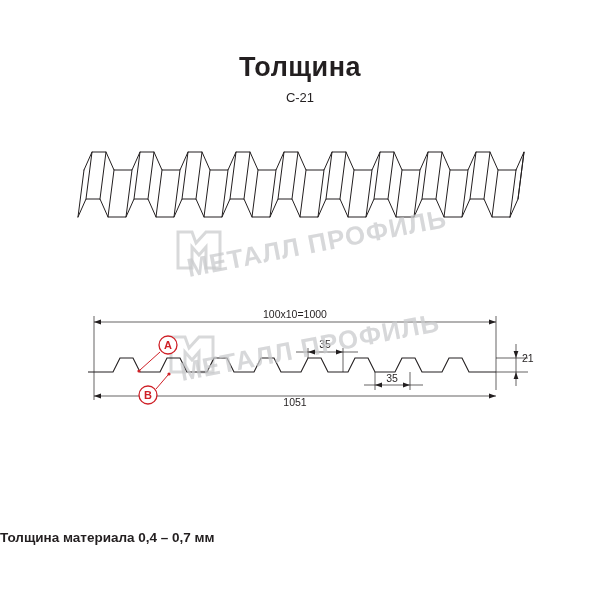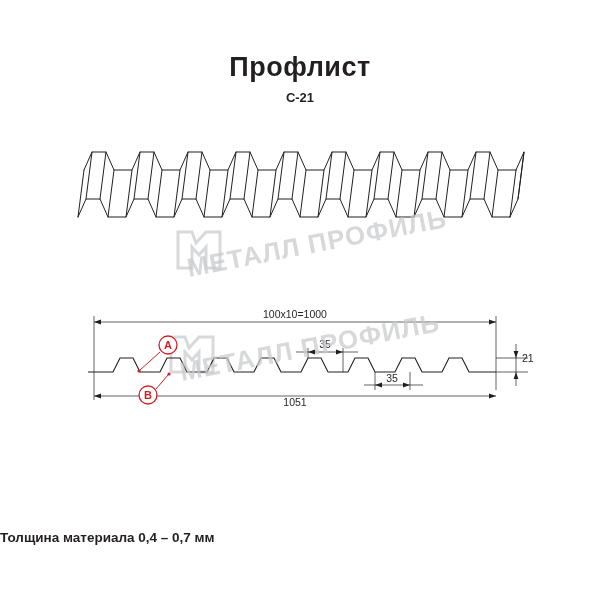--- a/index.html
+++ b/index.html
@@ -31,21 +31,21 @@
     letter-spacing: 0.5px;
     color: #231f20;
   }
   .subtitle {
     position: absolute;
     top: 90px;
     left: 0;
     width: 600px;
     text-align: center;
     font-size: 13px;
-    font-weight: bold;
+    font-weight: normal;
     color: #231f20;
   }
   .footer-note {
     position: absolute;
     top: 530px;
     left: 0;
     width: 600px;
     text-align: left;
     font-size: 13.5px;
     font-weight: bold;
@@ -94,21 +94,21 @@
     font-size: 10.5px;
     fill: #231f20;
     font-family: "Liberation Sans", sans-serif;
   }
 </style>
 </head>
 <body>
 
 <div class="page">
 
-  <div class="title">Профлист</div>
+  <div class="title">Толщина</div>
   <div class="subtitle">С-21</div>
 
   <svg class="art" viewBox="0 0 600 600" xmlns="http://www.w3.org/2000/svg">
 
     <g fill="none" stroke="#231f20" stroke-width="1" stroke-linejoin="round" stroke-linecap="round">
 
       <path d="M84,170 L92,152 L106,152 L114,170 L132,170 L140,152 L154,152 L162,170 L180,170 L188,152 L202,152 L210,170 L228,170 L236,152 L250,152 L258,170 L276,170 L284,152 L298,152 L306,170 L324,170 L332,152 L346,152 L354,170 L372,170 L380,152 L394,152 L402,170 L420,170 L428,152 L442,152 L450,170 L468,170 L476,152 L490,152 L498,170 L516,170"></path>
 
       <path d="M78,217 L86,199 L100,199 L108,217 L126,217 L134,199 L148,199 L156,217 L174,217 L182,199 L196,199 L204,217 L222,217 L230,199 L244,199 L252,217 L270,217 L278,199 L292,199 L300,217 L318,217 L326,199 L340,199 L348,217 L366,217 L374,199 L388,199 L396,217 L414,217 L422,199 L436,199 L444,217 L462,217 L470,199 L484,199 L492,217 L510,217"></path>
 

